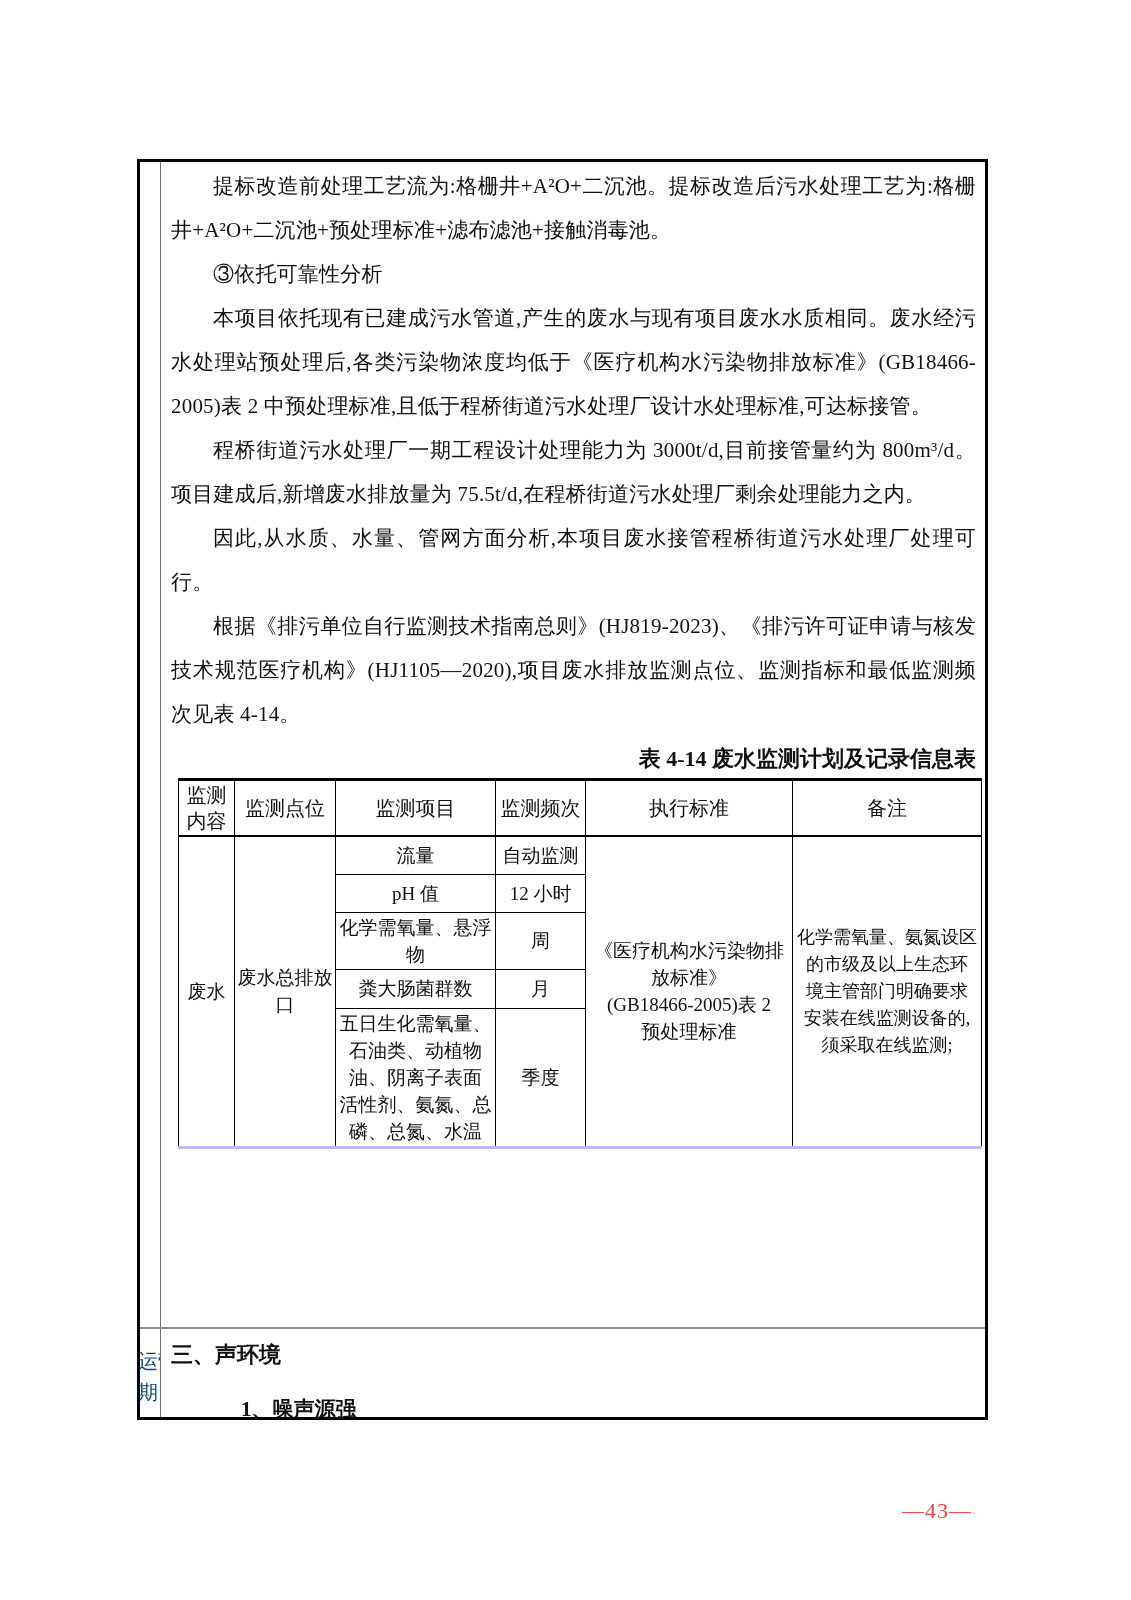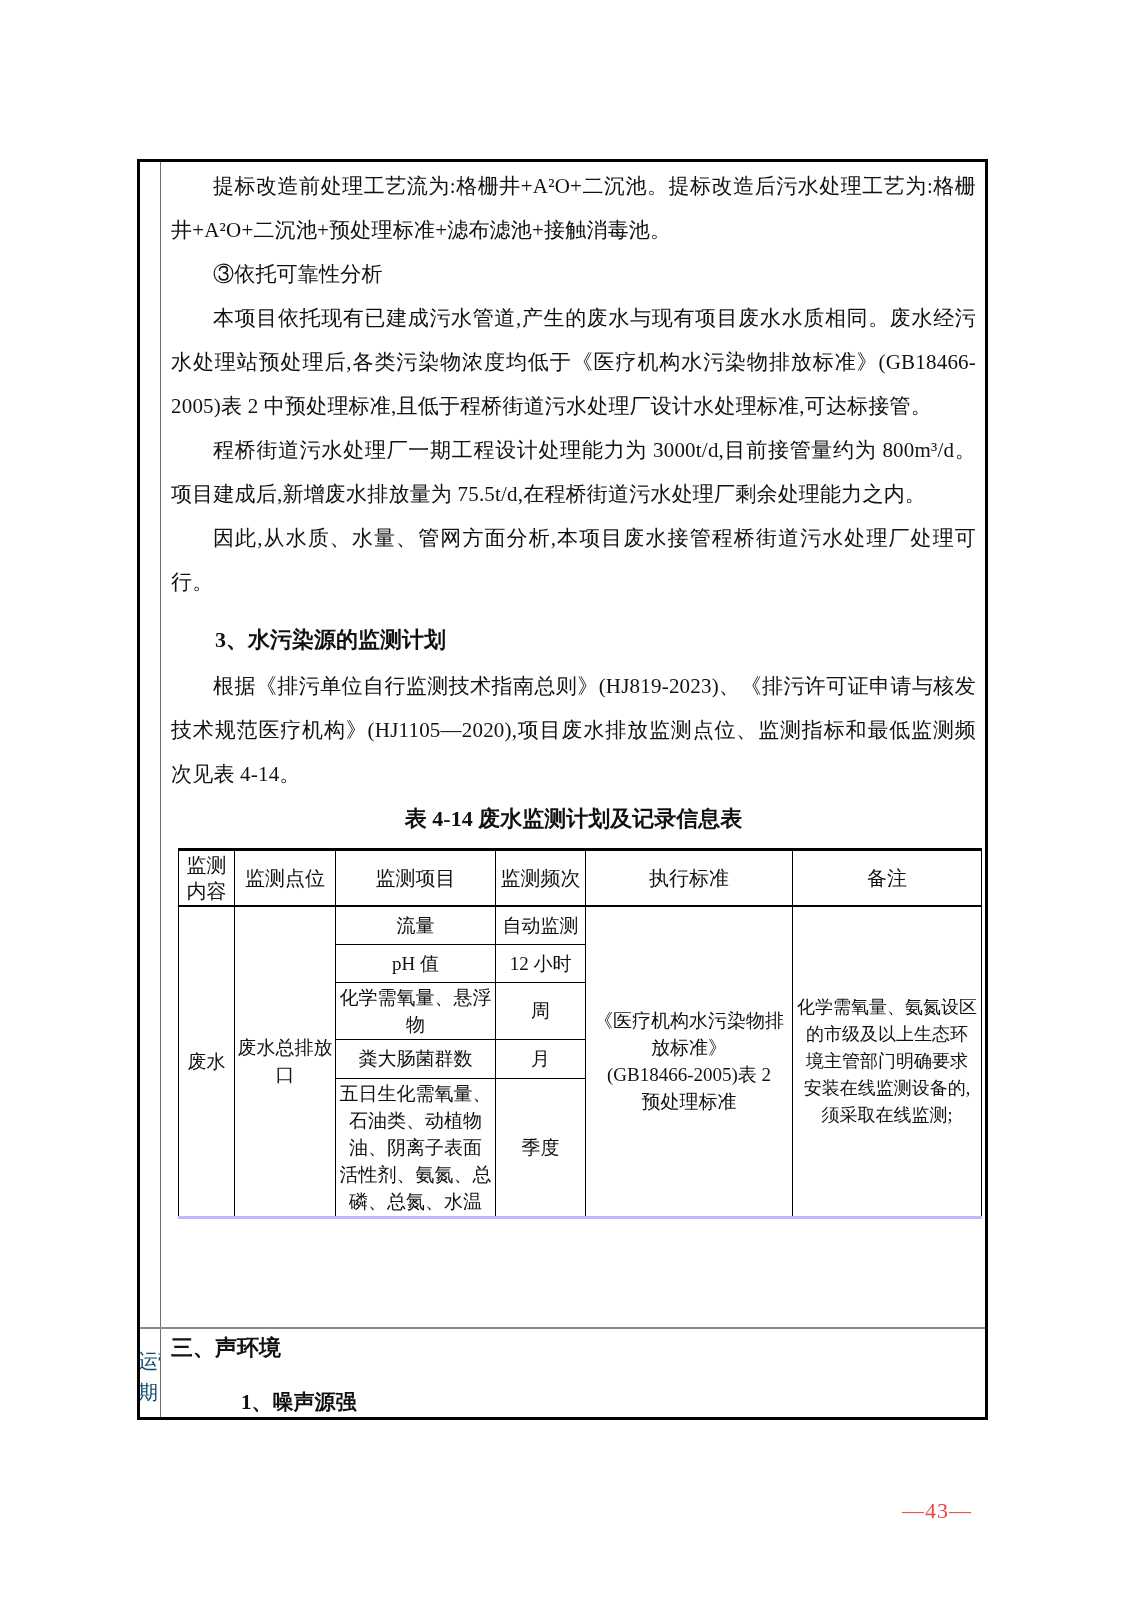--- a/index.html
+++ b/index.html
@@ -31,38 +31,38 @@
     overflow: hidden;
   }
   .vlabel {
     font-size: 20px; line-height: 31px;
     width: 41px; word-break: break-all;
     padding-top: 17px; margin-left: -2px;
     color: #0c4a6e;
   }
 
   .content { flex: 1 1 auto; padding: 2px 9px 0 10px; overflow: hidden; }
-  .content-bottom { flex: 1 1 auto; padding: 5px 0 0 10px; overflow: hidden; }
+  .content-bottom { flex: 1 1 auto; padding: 12px 0 0 10px; overflow: hidden; }
 
   
   .body-par {
     font-size: 21px; line-height: 44px;
     text-align: justify; text-indent: 2em;
     letter-spacing: 0.2px;
   }
   .section-heading {
     font-size: 22px; font-weight: bold;
     line-height: 30px;
     margin-top: 21px; margin-bottom: 9px;
     text-indent: 2em;
   }
   .table-title {
     font-size: 22px; font-weight: bold;
-    text-align: center;
-    margin-top: 9px; margin-bottom: 15px;
+    text-align: right;
+    margin-top: 9px; margin-bottom: 5px;
     line-height: 28px;
   }
 
   
   table.mtable {
     border-collapse: collapse; table-layout: fixed;
     width: 803px; margin-left: 7px;
     border-top: 3px solid #000;
     border-bottom: 3px solid #c4b5fd;
     font-size: 19px;
@@ -112,21 +112,20 @@
     <div class="row-top">
       <div class="side-col"></div>
       <div class="content">
 
         <p class="body-par">提标改造前处理工艺流为:格栅井+A²O+二沉池。提标改造后污水处理工艺为:格栅井+A²O+二沉池+预处理标准+滤布滤池+接触消毒池。</p>
         <p class="body-par">③依托可靠性分析</p>
         <p class="body-par">本项目依托现有已建成污水管道,产生的废水与现有项目废水水质相同。废水经污水处理站预处理后,各类污染物浓度均低于《医疗机构水污染物排放标准》(GB18466-2005)表 2 中预处理标准,且低于程桥街道污水处理厂设计水处理标准,可达标接管。</p>
         <p class="body-par">程桥街道污水处理厂一期工程设计处理能力为 3000t/d,目前接管量约为 800m³/d。项目建成后,新增废水排放量为 75.5t/d,在程桥街道污水处理厂剩余处理能力之内。</p>
         <p class="body-par">因此,从水质、水量、管网方面分析,本项目废水接管程桥街道污水处理厂处理可行。</p>
 
-        <div class="section-heading">3、水污染源的监测计划</div>
 
         <p class="body-par">根据《排污单位自行监测技术指南总则》(HJ819-2023)、《排污许可证申请与核发技术规范医疗机构》(HJ1105—2020),项目废水排放监测点位、监测指标和最低监测频次见表 4-14。</p>
 
         <div class="table-title">表 4-14 废水监测计划及记录信息表</div>
 
         <table class="mtable">
           <colgroup>
             <col style="width:56px">
               <col style="width:101px">
               <col style="width:160px">

